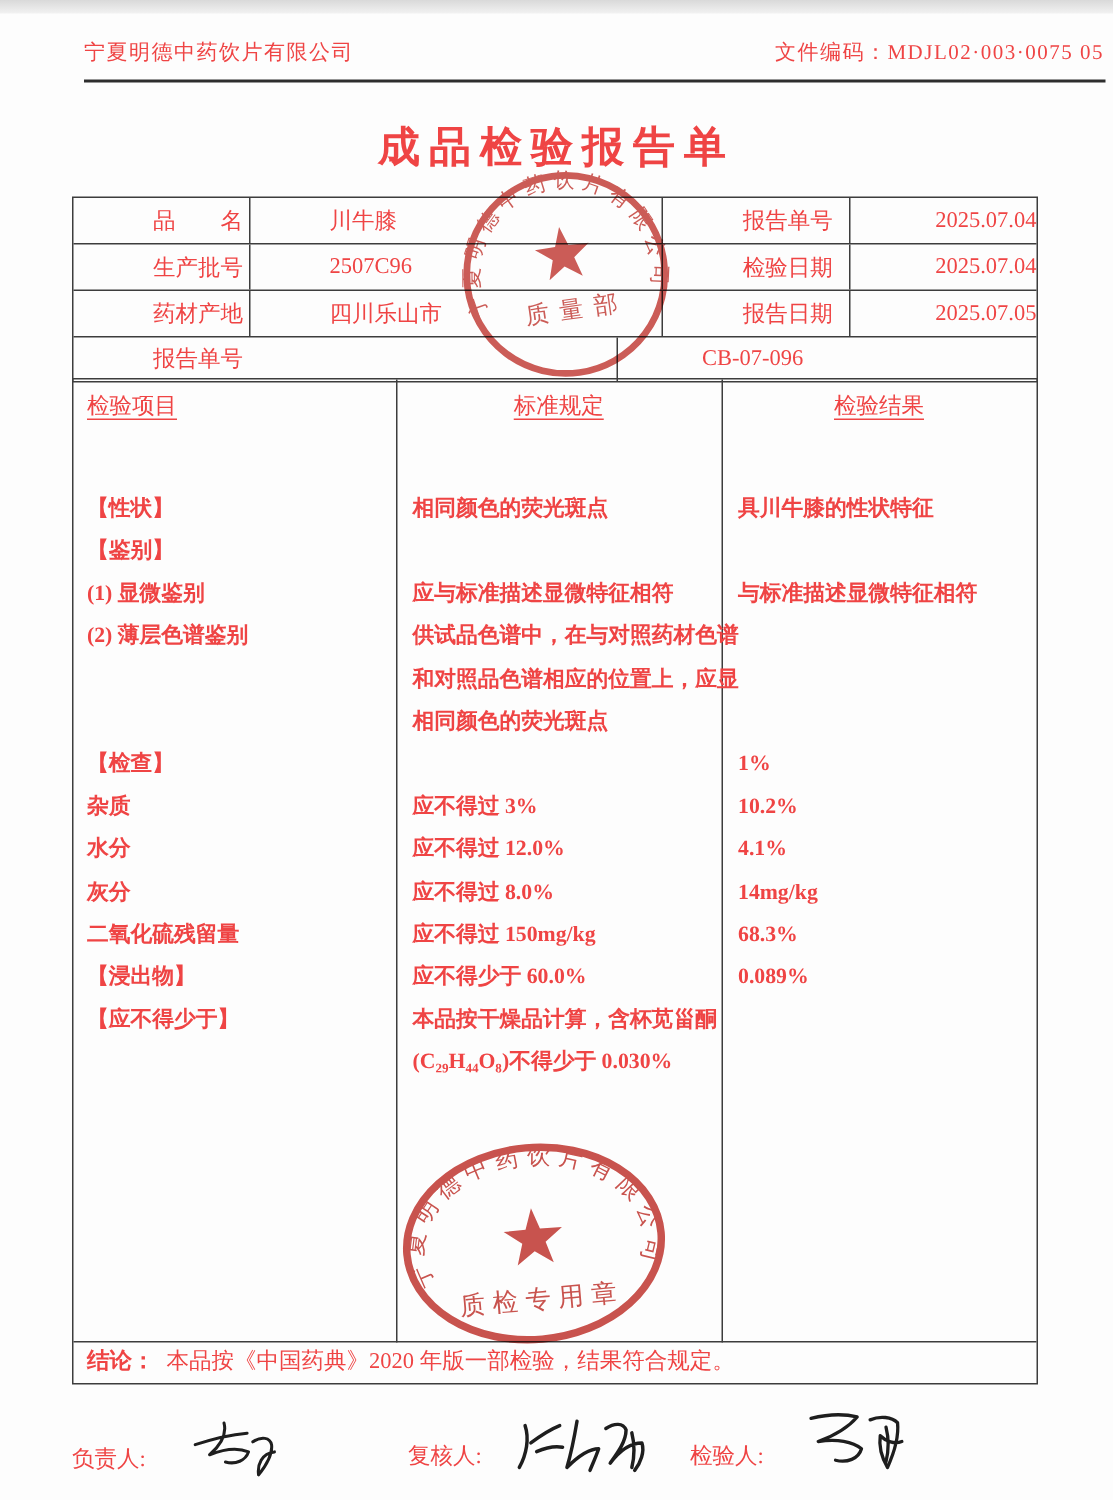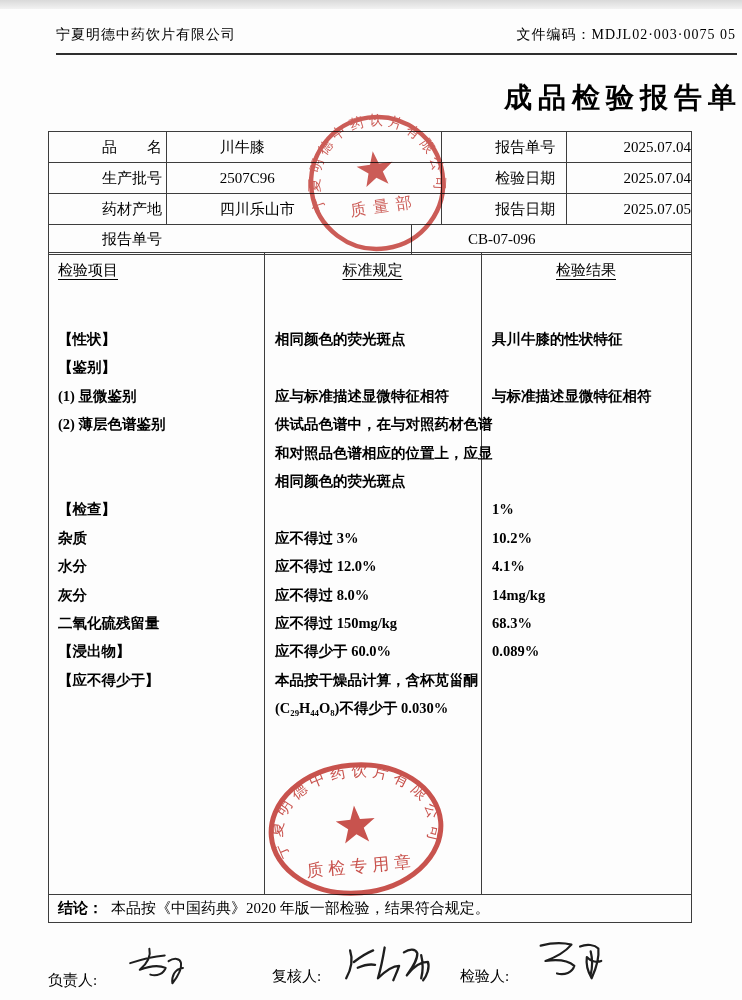--- a/index.html
+++ b/index.html
@@ -1,23 +1,23 @@
 <!DOCTYPE html>
 <html><head>
 <meta charset="utf-8">
 <style>
   html,body{margin:0;padding:0;background:#888;}
   .page{position:relative;width:742px;height:1000px;background:#fdfdfd;margin:0 auto;
-        font-family:"Liberation Serif","DejaVu Serif",serif;color:#000000;overflow:hidden;}
+        font-family:"Liberation Serif","DejaVu Serif",serif;color:#ef4444;overflow:hidden;}
   .topstrip{position:absolute;left:0;top:0;width:100%;height:9px;
         background:linear-gradient(#d9d9d9,#f2f2f2);}
   .hdr{position:absolute;left:56px;right:6px;top:26px;display:flex;
         justify-content:space-between;font-size:14px;letter-spacing:1px;}
   .hdr-rule{position:absolute;left:56px;right:5px;top:53px;height:2px;background:#2e2e2e;}
-  .title{position:absolute;left:0;top:79px;width:100%;text-align:right;margin:0;
+  .title{position:absolute;left:0;top:79px;width:100%;text-align:center;margin:0;
         font-size:28px;font-weight:bold;letter-spacing:6px;}
   
   .info{position:absolute;left:48px;top:131px;width:644px;box-sizing:border-box;
         border:1px solid #3d3d3d;font-size:15px;}
   .irow{display:flex;height:30px;border-bottom:1px solid #3d3d3d;}
   .irow.last{border-bottom:none;height:29px;}
   .ic{box-sizing:border-box;border-right:1px solid #3d3d3d;height:100%;
         display:flex;align-items:center;padding-left:8px;white-space:nowrap;margin-left:45px;}
   .ic.nob{border-right:none;}
   .wA{width:76px;} .wB{width:242px;} .wC{width:84px;} .wD{flex:1;padding-left:11px;} .wE{width:318px;}
@@ -34,21 +34,21 @@
   .tbody{position:absolute;left:0;right:0;top:30px;bottom:27px;overflow:hidden;}
   .bcol{position:absolute;top:16px;bottom:0;box-sizing:border-box;padding-top:26px;font-weight:bold;}
   .bc1{left:0;width:215px;padding-left:9px;}
   .bc2{left:216px;width:216px;padding-left:10px;}
   .bc3{left:433px;right:0;padding-left:10px;}
   .line{height:28.4px;line-height:28.4px;white-space:nowrap;}
   .concl{position:absolute;left:0;right:0;bottom:0;height:27px;border-top:1px solid #3d3d3d;
         line-height:26px;padding-left:9px;font-size:15px;white-space:nowrap;}
   .concl b{margin-right:8px;}
   
-  .sig{position:absolute;top:944px;display:flex;align-items:flex-end;font-size:15px;}
+  .sig{position:absolute;top:944px;display:flex;align-items:center;font-size:15px;}
   .sig .lbl{padding-top:10px;white-space:nowrap;}
   .sig svg{display:block;}
   .g1{left:48px;} .g2{left:272px;} .g3{left:460px;}
   .ink{fill:none;stroke:#1e1e1e;stroke-width:2.1;stroke-linecap:round;stroke-linejoin:round;}
   
   .stamp{position:absolute;pointer-events:none;mix-blend-mode:multiply;}
   .stamp1{left:302px;top:106px;width:150px;height:152px;transform:rotate(-8deg);opacity:.85;}
   .stamp2{left:262px;top:758px;width:188px;height:142px;transform:rotate(-5deg);opacity:.9;}
   .stamp text{font-family:"Liberation Serif","DejaVu Serif",serif;fill:#c5403a;}
 </style>

